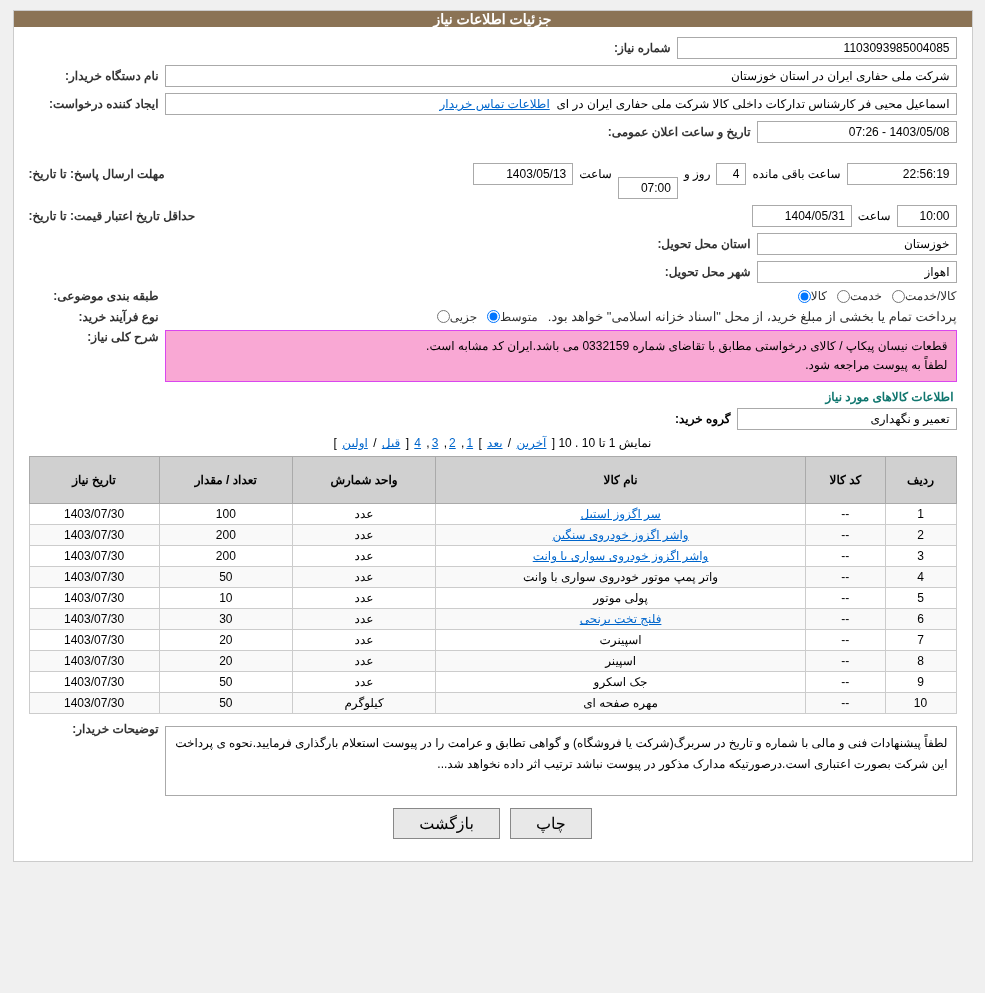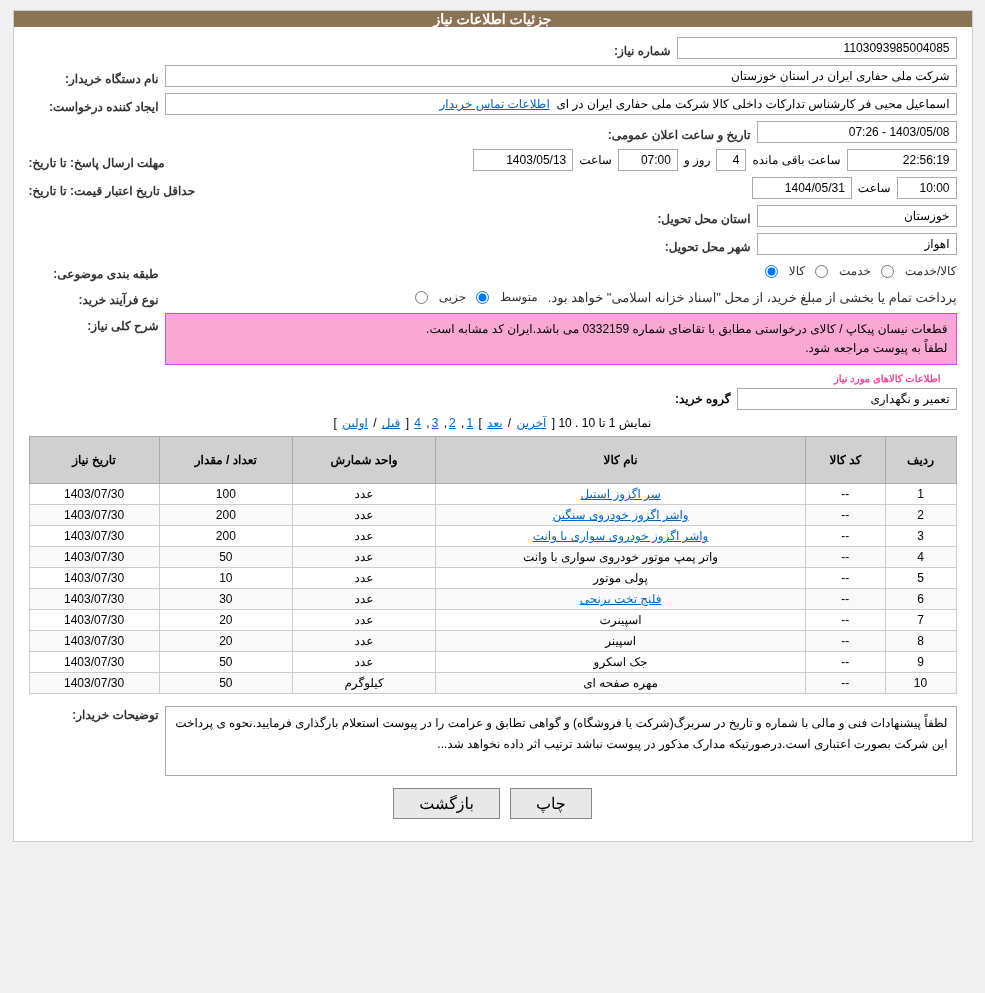--- a/index.html
+++ b/index.html
@@ -32,21 +32,20 @@
       align-items: center;
       margin-bottom: 6px;
       gap: 6px;
     }
     .label {
       color: #333;
       font-weight: bold;
       white-space: nowrap;
       min-width: 130px;
       text-align: right;
-      margin-top: 6px;
     }
     .value-box {
       border: 1px solid #aaa;
       background: #fff;
       padding: 3px 6px;
       min-height: 22px;
       flex: 1;
     }
     .link-text {
       color: #0066cc;
@@ -59,24 +58,24 @@
       gap: 6px;
       flex: 1;
     }
     .small-box {
       border: 1px solid #aaa;
       background: #fff;
       padding: 3px 6px;
       min-height: 22px;
     }
     .section-title {
-      font-size: 10px;
+      font-size: 12px;
       font-weight: bold;
-      color: #ec4899;
-      margin: 8px 16px 4px 0;
+      color: #0f766e;
+      margin: 8px 3px 4px 0;
     }
     .desc-box {
       border: 1px solid #d946ef;
       background: #f9a8d4;
       padding: 6px 8px;
       min-height: 50px;
       line-height: 1.6;
       text-align: right;
     }
     .pagination {
@@ -139,21 +138,21 @@
     }
     .type-options {
       display: flex;
       align-items: center;
       gap: 10px;
       flex: 1;
     }
     .radio-group {
       display: flex;
       align-items: center;
-      gap: 11px;
+      gap: 0;
     }
     .inline-label {
       color: #333;
     }
     .group-row {
       display: flex;
       align-items: center;
       gap: 6px;
       margin-bottom: 6px;
     }
@@ -195,21 +194,21 @@
       <div class="value-box" style="max-width:200px;">1403/05/08 - 07:26</div>
       <div class="label">تاریخ و ساعت اعلان عمومی:</div>
     </div>
 
     <div class="info-row">
       <div class="date-time-row">
         <div class="small-box" style="min-width:110px;">22:56:19</div>
         <span>ساعت باقی مانده</span>
         <div class="small-box" style="min-width:30px;">4</div>
         <span>روز و</span>
-        <div class="small-box" style="min-width:60px;">07:00</div>
+        <div class="small-box" style="min-width:60px;margin-top:28px;">07:00</div>
         <span>ساعت</span>
         <div class="small-box" style="min-width:100px;">1403/05/13</div>
       </div>
       <div class="label">مهلت ارسال پاسخ: تا تاریخ:</div>
     </div>
 
     <div class="info-row">
       <div class="date-time-row">
         <div class="small-box" style="min-width:60px;">10:00</div>
         <span>ساعت</span>

